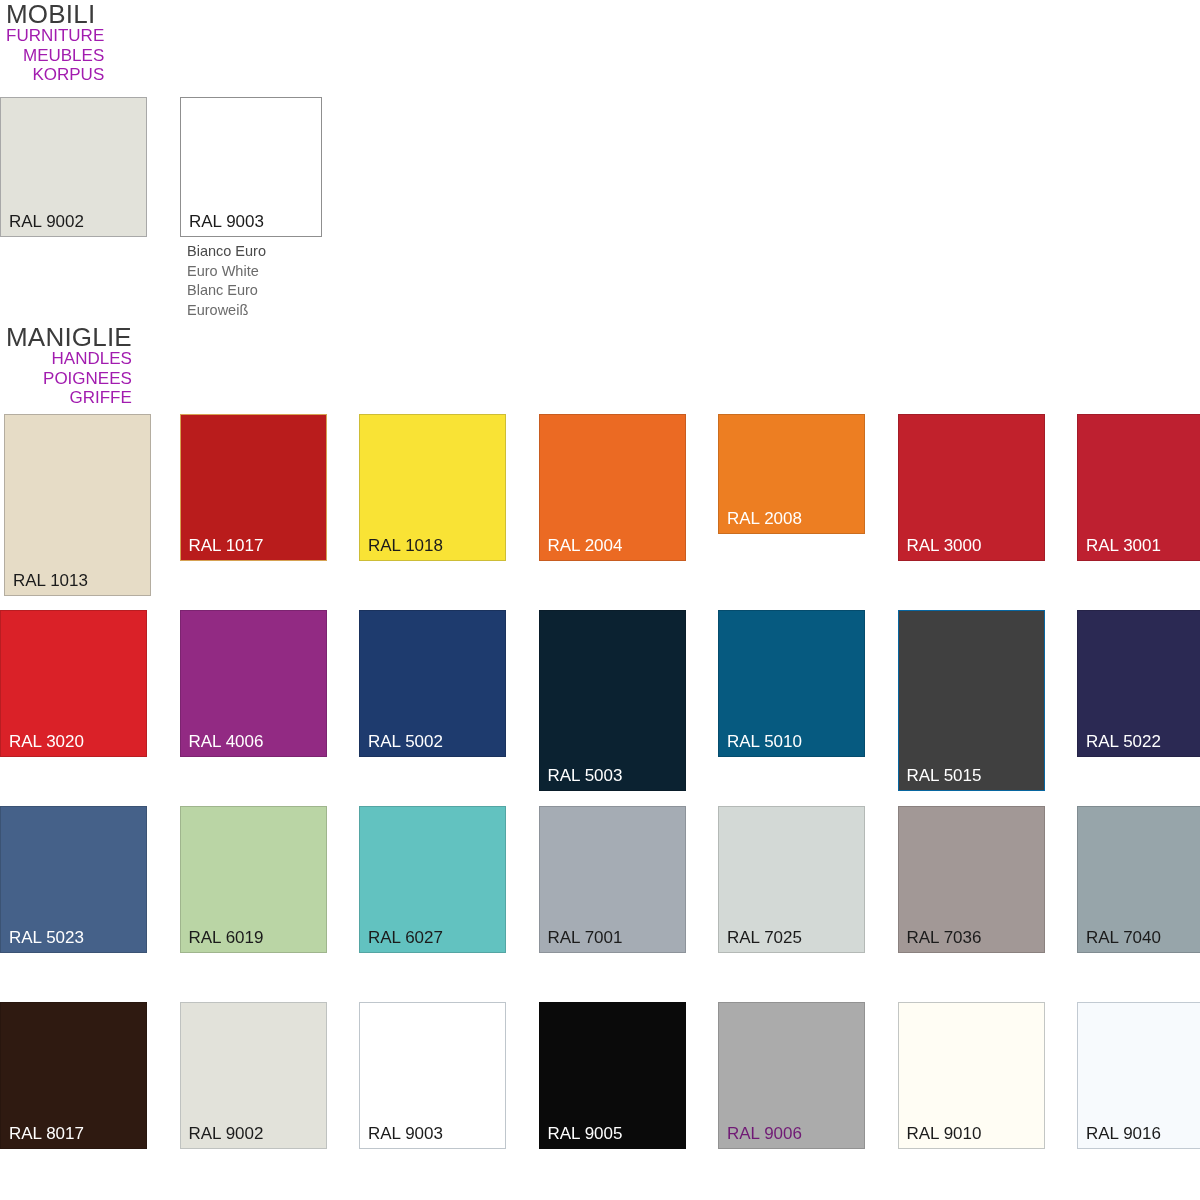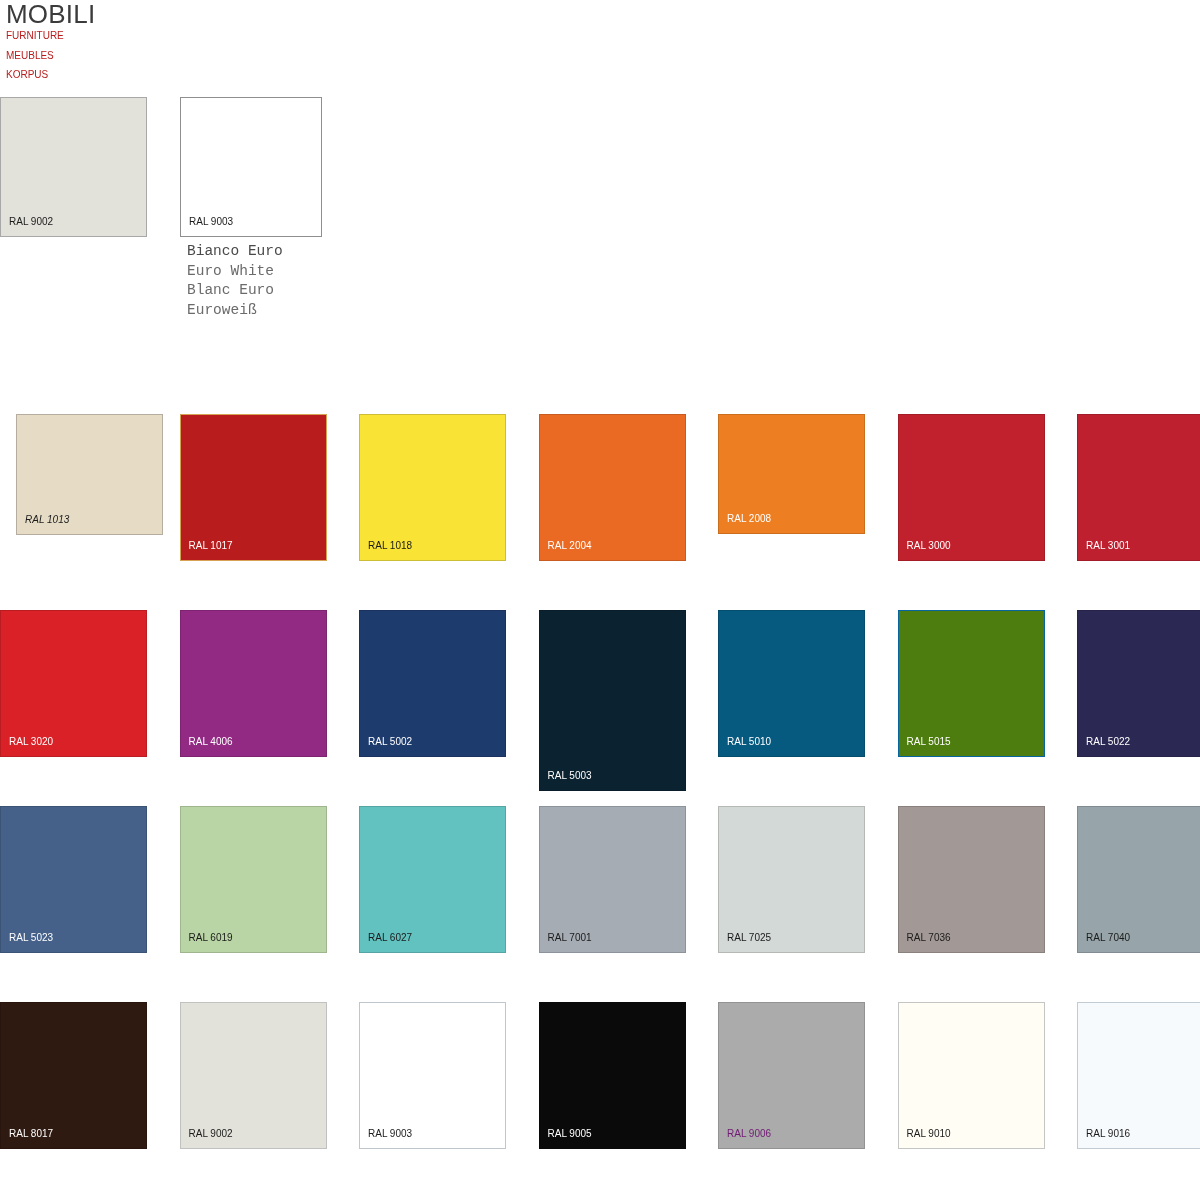--- a/index.html
+++ b/index.html
@@ -29,47 +29,47 @@
     left: 6px;
   }
   .section-head .title {
     font-size: 26px;
     color: #3b3b3b;
     letter-spacing: 0.2px;
     line-height: 24px;
     white-space: nowrap;
   }
   .section-head .sub {
-    font-size: 10px;
-    color: #b91c1c;
+    font-size: 17px;
+    color: #a21caf;
     line-height: 19.5px;
     white-space: nowrap;
+    text-align: right;
   }
 
   
   .swatch {
     position: absolute;
     box-sizing: border-box;
     border: 1px solid #a8a8a8;
   }
   .swatch .code {
     position: absolute;
     left: 8px;
     bottom: 6px;
-    font-size: 10px;
+    font-size: 17px;
     line-height: 16px;
     white-space: nowrap;
     margin-top: 32px;
   }
   .code.dark  { color: #1b1b1b; }
 
   
   .names {
     position: absolute;
-    font-family: Liberation Mono, monospace;
   }
   .names .n {
     font-size: 14.5px;
     color: #6b6b6b;
     line-height: 19.5px;
     white-space: nowrap;
   }
   .names .n.first { color: #4a4a4a; }
 </style>
 </head>
@@ -92,23 +92,29 @@
     <span class="code dark" style="color: rgb(27, 27, 27);">RAL 9003</span>
   </div>
 
   <div class="names" style="left:187px; top:242px;">
     <div class="n first">Bianco Euro</div>
     <div class="n">Euro White</div>
     <div class="n">Blanc Euro</div>
     <div class="n">Euroweiß</div>
   </div>
 
+  <div class="section-head" style="top:325px;">
+    <div class="title">MANIGLIE</div>
+    <div class="sub">HANDLES</div>
+    <div class="sub">POIGNEES</div>
+    <div class="sub">GRIFFE</div>
+  </div>
 
   <div id="maniglie-grid">
-      <div class="swatch" style="left: 16px; top: 414px; width: 147px; height: 121px; background: rgb(230, 220, 198); border-color: rgb(180, 173, 160); font-style: italic;">
+      <div class="swatch" style="left: 4px; top: 414px; width: 147px; height: 182px; background: rgb(230, 220, 198); border-color: rgb(180, 173, 160);">
         <span class="code" style="color: rgb(27, 27, 27);">RAL 1013</span>
       </div>
       <div class="swatch" style="left: 179.5px; top: 414px; width: 147px; height: 147px; background: #b91c1c; border-color: rgb(214, 162, 83);">
         <span class="code" style="color: rgb(255, 255, 255);">RAL 1017</span>
       </div>
       <div class="swatch" style="left: 359px; top: 414px; width: 147px; height: 147px; background: rgb(249, 227, 53); border-color: rgb(205, 189, 54);">
         <span class="code" style="color: rgb(27, 27, 27);">RAL 1018</span>
       </div>
       <div class="swatch" style="left: 538.5px; top: 414px; width: 147px; height: 147px; background: rgb(235, 106, 35); border-color: rgb(200, 92, 32);">
         <span class="code" style="color: rgb(255, 255, 255);">RAL 2004</span>
@@ -130,21 +136,21 @@
       </div>
       <div class="swatch" style="left: 359px; top: 610px; width: 147px; height: 147px; background: rgb(30, 59, 110); border-color: rgb(26, 50, 93);">
         <span class="code" style="color: rgb(255, 255, 255);">RAL 5002</span>
       </div>
       <div class="swatch" style="left: 538.5px; top: 610px; width: 147px; height: 181px; background: rgb(11, 34, 49); border-color: rgb(10, 29, 42);">
         <span class="code" style="color: rgb(255, 255, 255);">RAL 5003</span>
       </div>
       <div class="swatch" style="left: 718px; top: 610px; width: 147px; height: 147px; background: rgb(6, 90, 128); border-color: rgb(5, 76, 109);">
         <span class="code" style="color: rgb(255, 255, 255);">RAL 5010</span>
       </div>
-      <div class="swatch" style="left: 897.5px; top: 610px; width: 147px; height: 147px; background: #4d7c0f; border-color: rgb(7, 102, 160);">
+      <div class="swatch" style="left: 897.5px; top: 610px; width: 147px; height: 181px; background: #404040; border-color: rgb(7, 102, 160);">
         <span class="code" style="color: rgb(255, 255, 255);">RAL 5015</span>
       </div>
       <div class="swatch" style="left: 1077px; top: 610px; width: 147px; height: 147px; background: rgb(43, 41, 83); border-color: rgb(37, 35, 71);">
         <span class="code" style="color: rgb(255, 255, 255);">RAL 5022</span>
       </div>
       <div class="swatch" style="left: 0px; top: 806px; width: 147px; height: 147px; background: rgb(69, 97, 137); border-color: rgb(59, 83, 116);">
         <span class="code" style="color: rgb(255, 255, 255);">RAL 5023</span>
       </div>
       <div class="swatch" style="left: 179.5px; top: 806px; width: 147px; height: 147px; background: rgb(186, 213, 165); border-color: rgb(159, 181, 141);">
         <span class="code" style="color: rgb(27, 27, 27);">RAL 6019</span>

